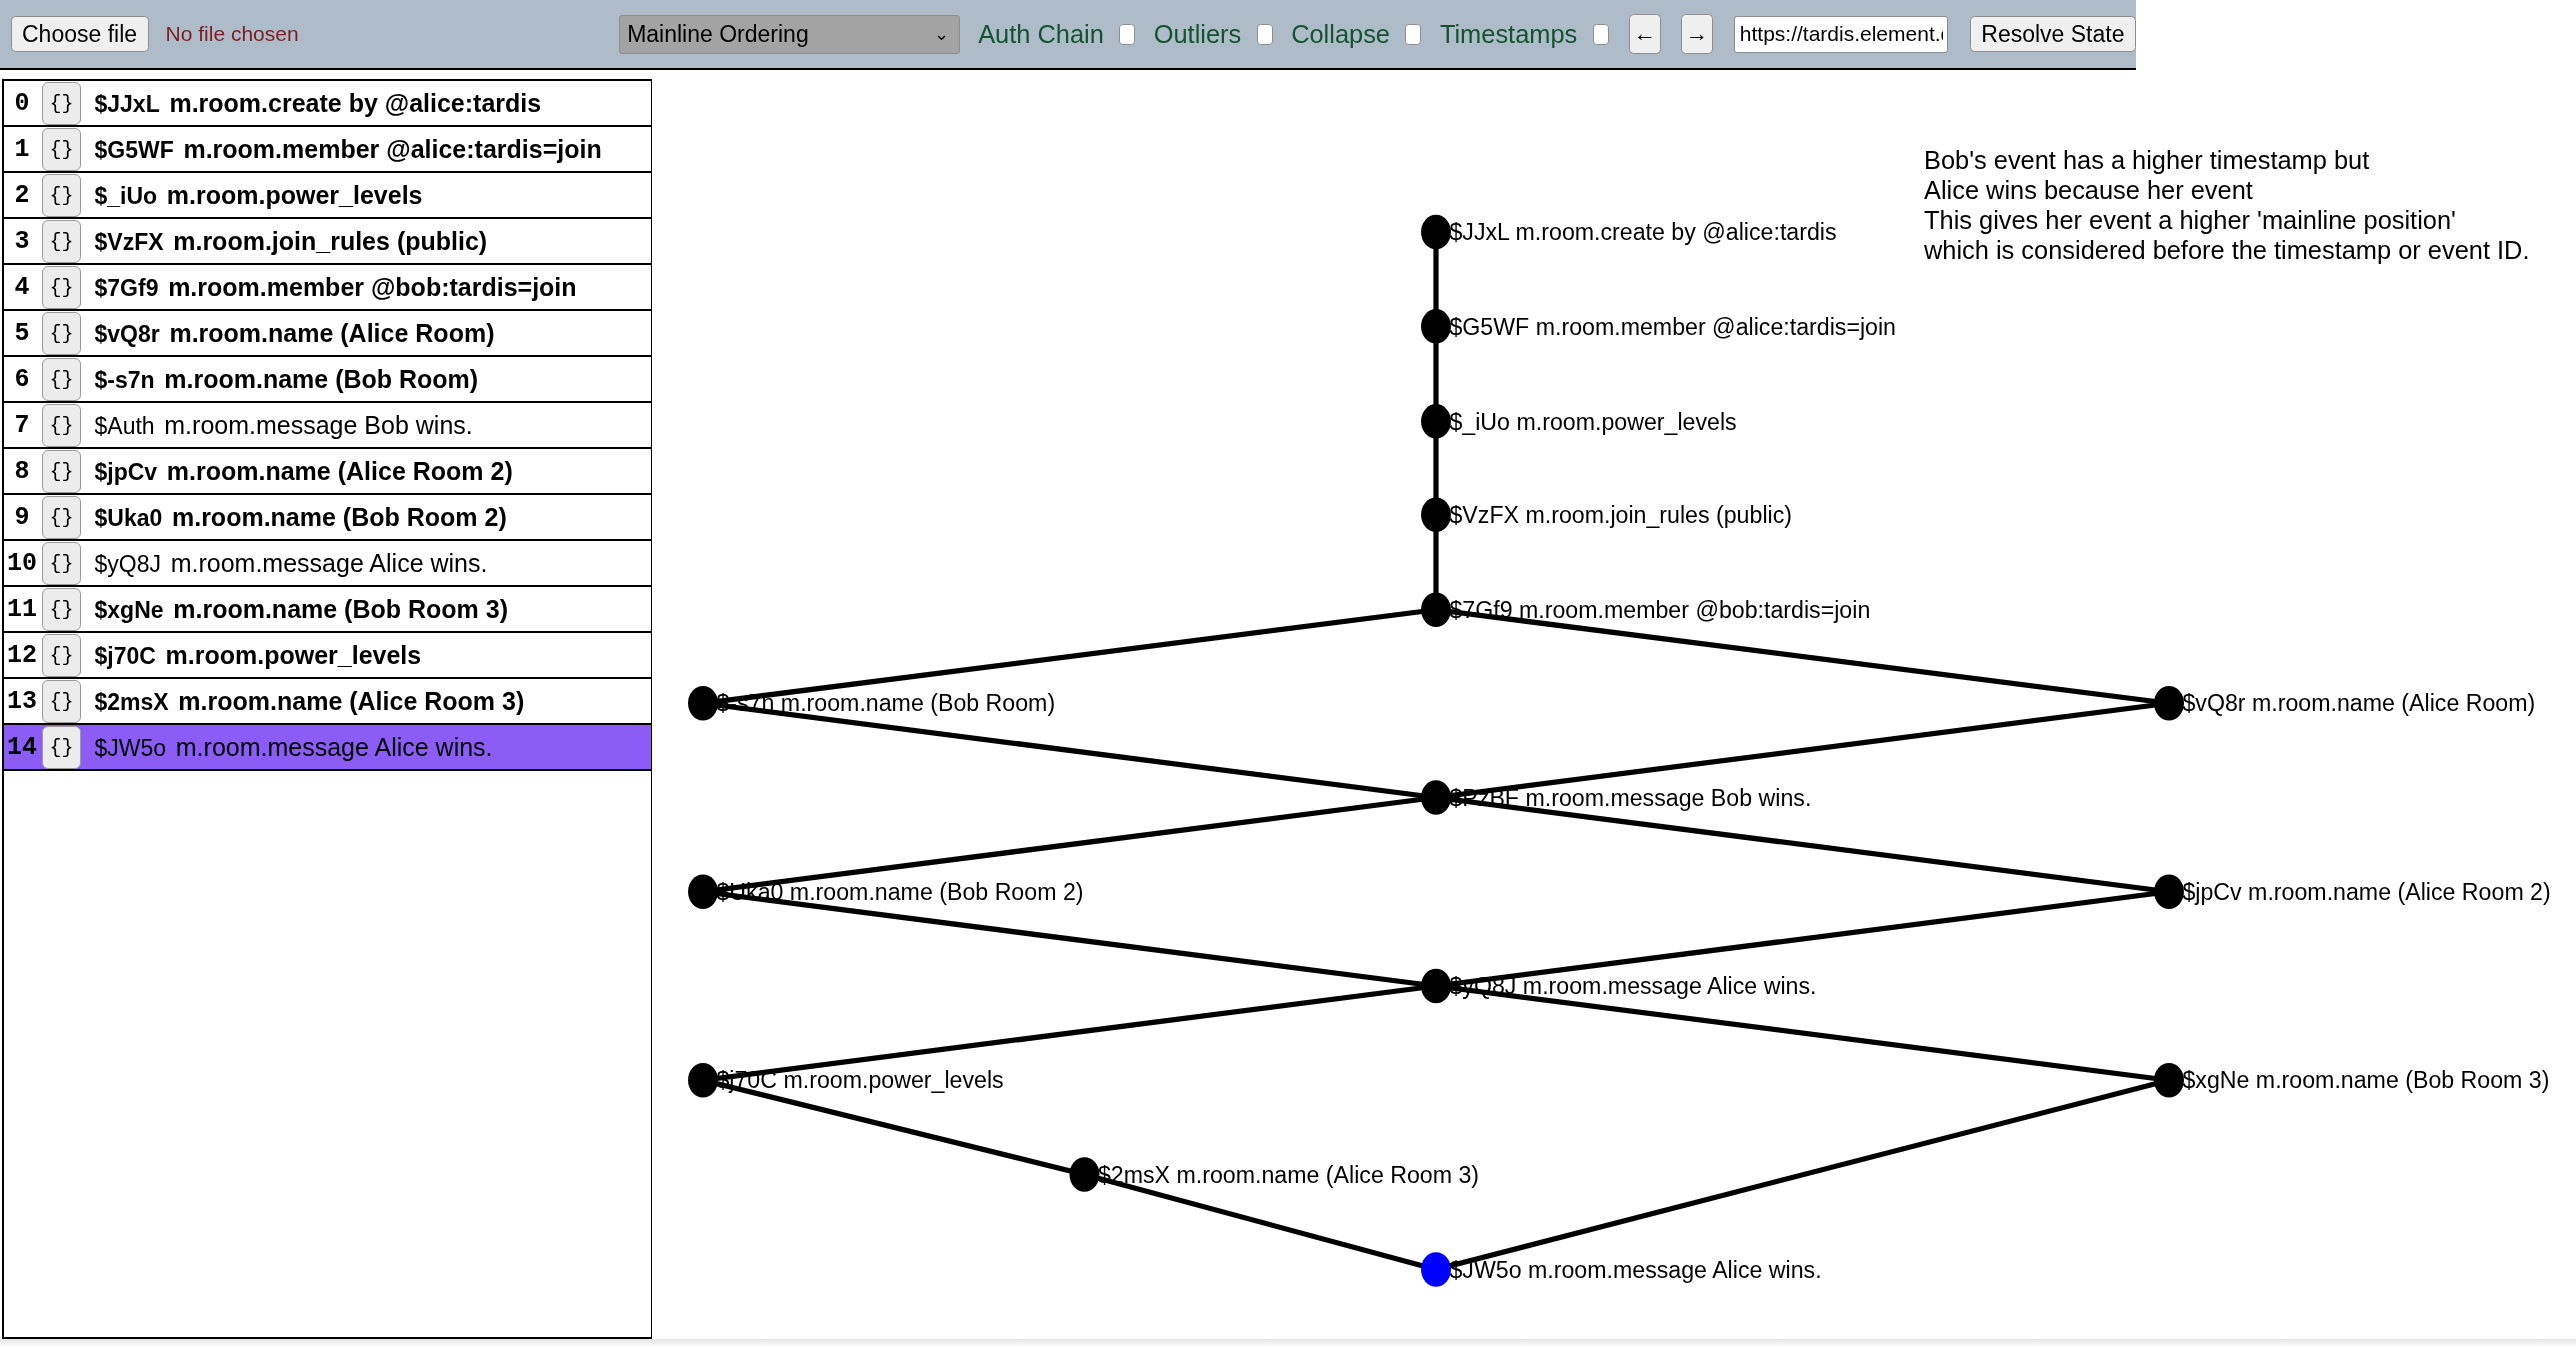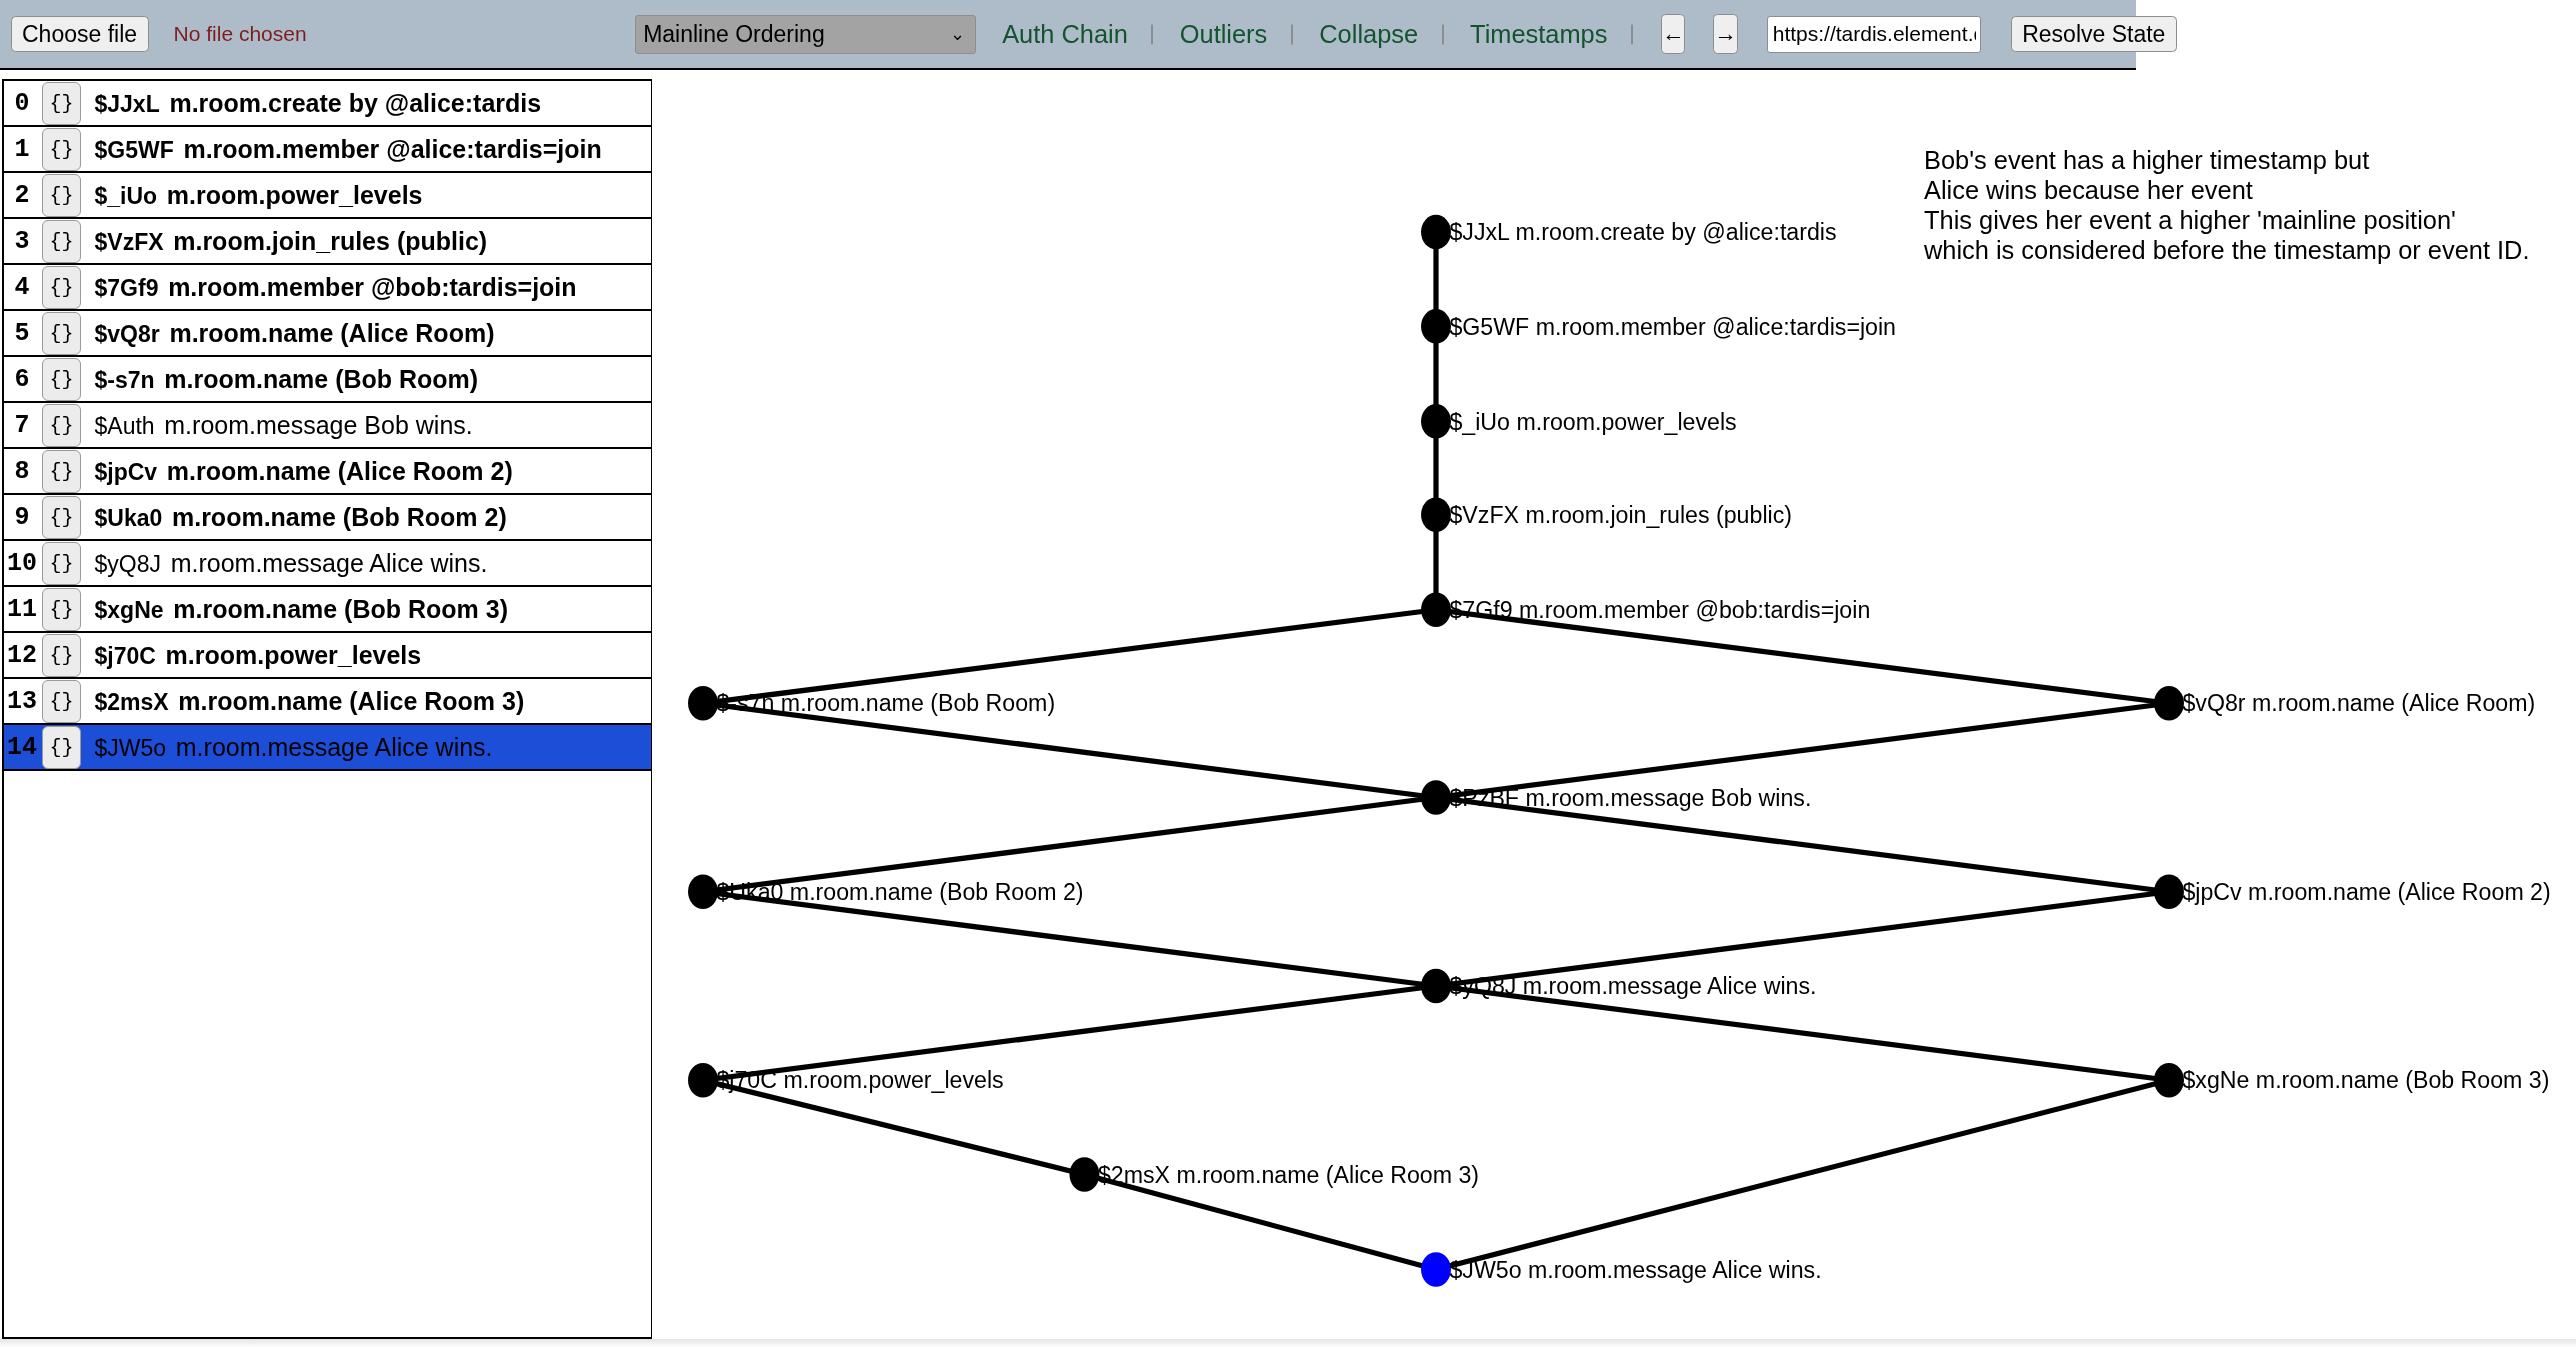--- a/index.html
+++ b/index.html
@@ -12,21 +12,21 @@
   }
 
   
   #toolbar{
     position:absolute;left:0;top:0;width:2136px;height:70px;
     background:#aebcca;
     border-bottom:2.2px solid #000;
     box-sizing:border-box;
     display:flex;align-items:center;
     padding-left:10.5px;
-    gap:16px;
+    gap:8px;
   }
   .btn{
     background:#efefef;
     border:1.5px solid #8d8d8d;
     border-radius:4.5px;
     font-family:"Liberation Sans",sans-serif;
     font-size:23px;
     color:#000;
     padding:3.7px 10.5px;
     line-height:1.15;
@@ -104,21 +104,21 @@
     overflow:hidden;
   }
   .evrow{
     display:flex;align-items:center;
     height:46px;
     border-bottom:2.2px solid #000;
     box-sizing:border-box;
     background:#fff;
     cursor:default;
   }
-  .evrow.sel{background:#1d4ed8;}
+  .evrow.sel{background:#8b5cf6;}
   .ev-idx{
     width:37px;min-width:37px;
     text-align:center;
     font-family:"Liberation Mono",monospace;
     font-size:25px;font-weight:bold;color:#000;
   }
   .ev-json{
     width:39px;min-width:39px;height:43px;
     margin:0 1.5px;
     background:#ececec;

